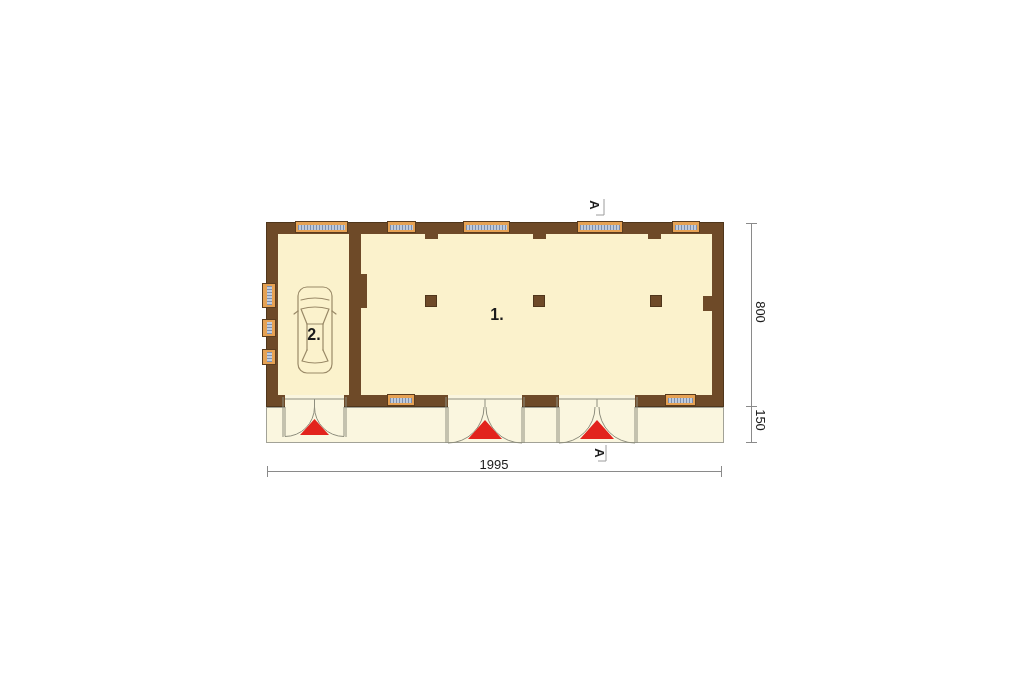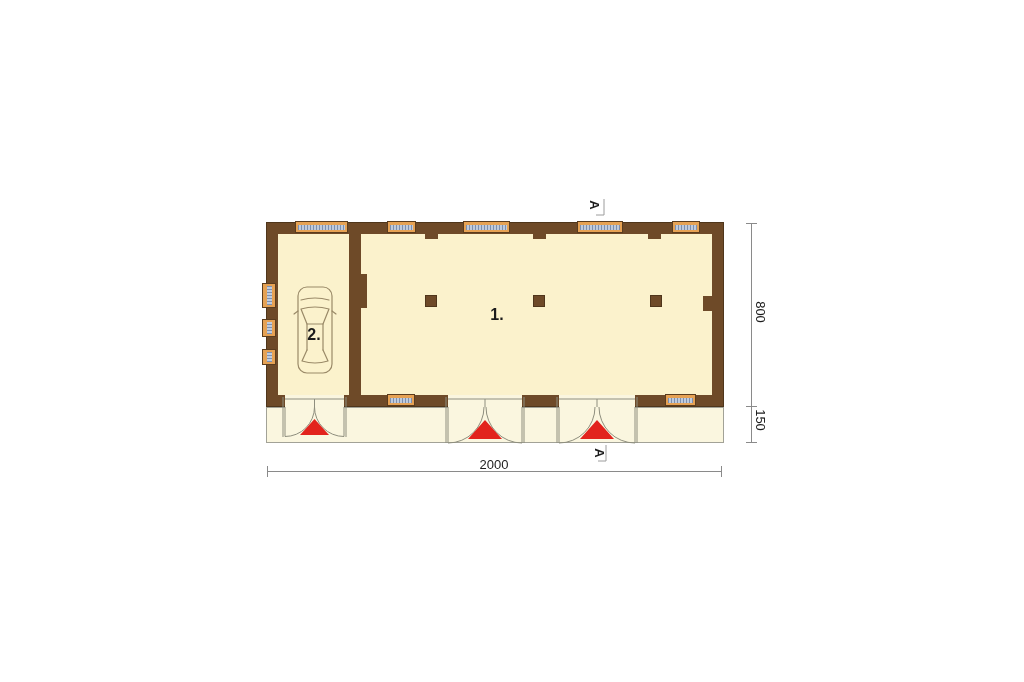--- a/index.html
+++ b/index.html
@@ -132,21 +132,21 @@
   <div class="abs room-label" style="left:497px;top:315px;">1.</div>
   <div class="abs room-label" style="left:314px;top:335px;">2.</div>
 
   <div class="abs section-label" style="left:594px;top:205px;">A</div>
   <div class="abs section-label" style="left:599px;top:453px;">A</div>
 
   <div>
     <div class="abs dim-line" style="left:267px;top:471px;width:455px;height:1px;"></div>
     <div class="abs dim-line" style="left:267px;top:466px;width:1px;height:11px;"></div>
     <div class="abs dim-line" style="left:721px;top:466px;width:1px;height:11px;"></div>
-    <div class="abs dim-label" style="left:494px;top:464px;">2000</div>
+    <div class="abs dim-label" style="left:494px;top:464px;">1995</div>
   </div>
 
   <div>
     <div class="abs dim-line" style="left:751px;top:223px;width:1px;height:219px;"></div>
     <div class="abs dim-line" style="left:746px;top:223px;width:11px;height:1px;"></div>
     <div class="abs dim-line" style="left:746px;top:406px;width:11px;height:1px;"></div>
     <div class="abs dim-line" style="left:746px;top:442px;width:11px;height:1px;"></div>
     <div class="abs dim-label rot" style="left:760px;top:312px;">800</div>
     <div class="abs dim-label rot" style="left:760px;top:420px;">150</div>
   </div>

